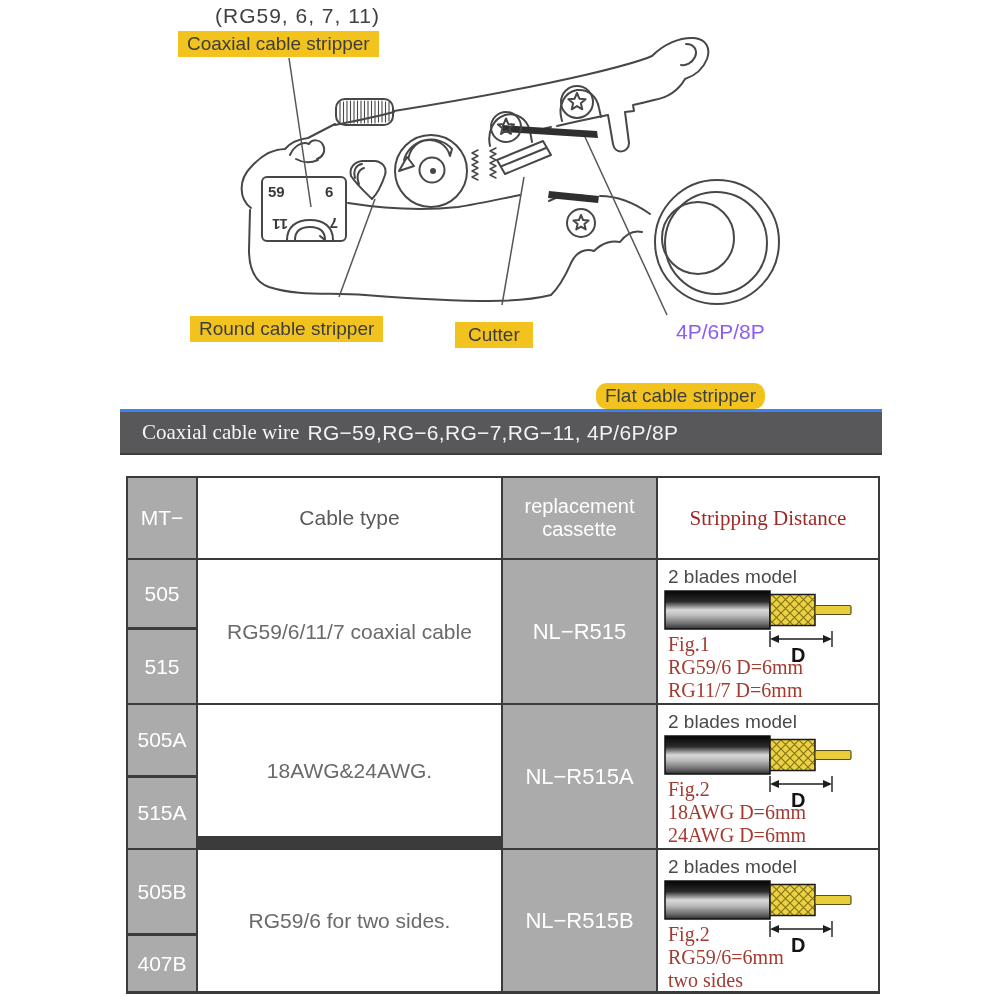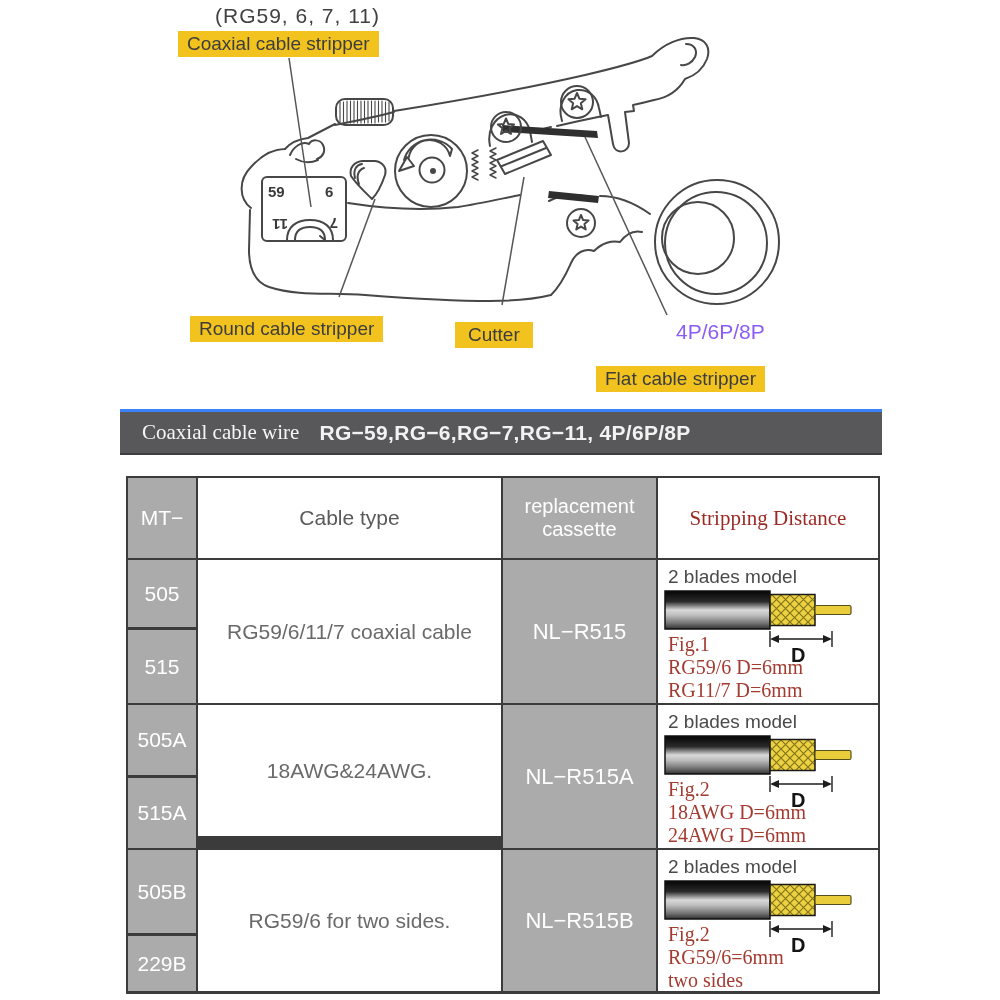--- a/index.html
+++ b/index.html
@@ -5,28 +5,28 @@
   html,body{margin:0;padding:0;background:#fff;}
   .stage{position:relative;width:1000px;height:1000px;background:#ffffff;overflow:hidden;
          font-family:"Liberation Sans",sans-serif;}
   .abs{position:absolute;}
   
   .model-note{left:215px;top:4px;font-size:21px;color:#414141;letter-spacing:1px;}
   .ylabel{background:#f2c31f;color:#3d3d3d;font-size:19px;padding:2px 9px;white-space:nowrap;}
   .lbl-coax{left:178px;top:31px;}
   .lbl-round{left:190px;top:316px;}
   .lbl-cutter{left:455px;top:322px;padding:2px 13px;}
-  .lbl-flat{left:596px;top:366px;}
+  .lbl-flat{left:596px;top:383px;border-radius:11px;}
   .ports{left:676px;top:320px;font-size:21px;color:#8b5cf6;}
   
   .banner{left:120px;top:409px;width:762px;height:46px;background:#58585a;
           border-top:3px solid #3b82f6;border-bottom:2px solid #3e3e40;
           display:flex;align-items:center;box-sizing:border-box;padding-left:22px;}
   .banner .t1{font-family:"Liberation Serif",serif;font-size:21px;color:#f5f5f5;}
-  .banner .t2{font-size:21px;color:#f2f2f2;margin-left:20px;letter-spacing:.3px;font-weight:bold;}
+  .banner .t2{font-size:21px;color:#f2f2f2;margin-left:8px;letter-spacing:.3px;}
   
   .spec-table{left:126px;top:476px;width:754px;height:518px;background:#3b3b3b;}
   .cell{position:absolute;display:flex;align-items:center;justify-content:center;
         box-sizing:border-box;text-align:center;}
   .gray{background:#ababab;color:#ffffff;}
   .white{background:#ffffff;}
   .cell.hdr-cable{color:#5a5a5a;font-size:21px;}
   .cell.hdr-mt{font-size:21px;}
   .cell.hdr-cass{font-size:20px;line-height:1.15;}
   .cell.hdr-strip{font-family:"Liberation Serif",serif;font-size:21px;color:#9c2b26;}
@@ -207,21 +207,21 @@
           <polygon points="168,53 159,49 159,57" fill="#1d1d1d" stroke="none"></polygon>
         </g>
         <text class="dimD" x="127" y="76">D</text>
       </svg>
       <div class="figlab">Fig.2</div>
       <div class="note1">18AWG D=6mm</div>
       <div class="note2">24AWG D=6mm</div>
     </div>
 
     <div class="cell gray mt" style="left:2px;top:374px;width:68px;height:83px">505B</div>
-    <div class="cell gray mt" style="left:2px;top:460px;width:68px;height:55px">229B</div>
+    <div class="cell gray mt" style="left:2px;top:460px;width:68px;height:55px">407B</div>
     <div class="cell white cabletype" style="left:72px;top:374px;width:303px;height:141px">RG59/6 for two sides.</div>
     <div class="cell gray cassette" style="left:377px;top:374px;width:153px;height:141px">NL−R515B</div>
     <div class="stripcell" style="left:532px;top:374px;width:220px;height:141px">
       <div class="blades">2 blades model</div>
       <svg class="cable-fig" viewBox="0 0 200 82">
         <rect x="1" y="5" width="105" height="38" fill="url(#bodyGrad)" stroke="#101010" stroke-width="1.5"></rect>
         <rect x="106" y="8.5" width="45" height="31" fill="url(#braidPat)" stroke="#1a1a1a" stroke-width="1.5"></rect>
         <rect x="151" y="19.5" width="36" height="9" rx="1.5" fill="#e9cd3b" stroke="#55501c" stroke-width="1.2"></rect>
         <g stroke="#1d1d1d" stroke-width="1.4">
           <line x1="106" y1="45" x2="106" y2="61"></line>

